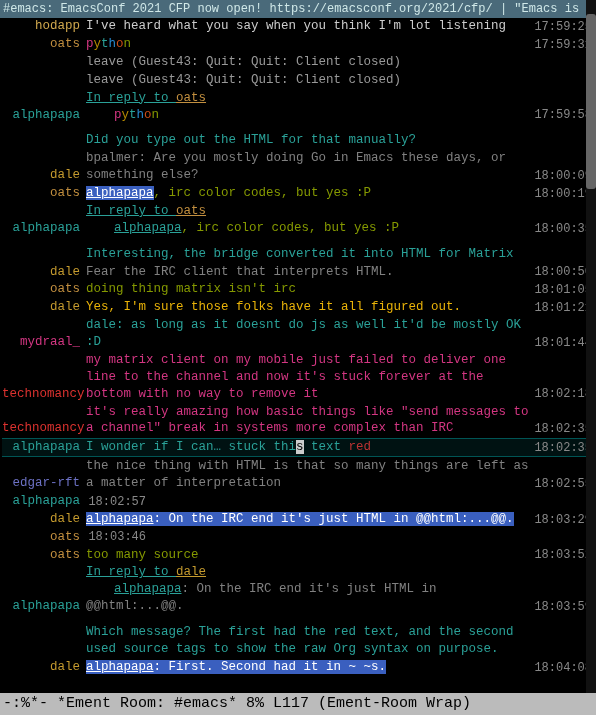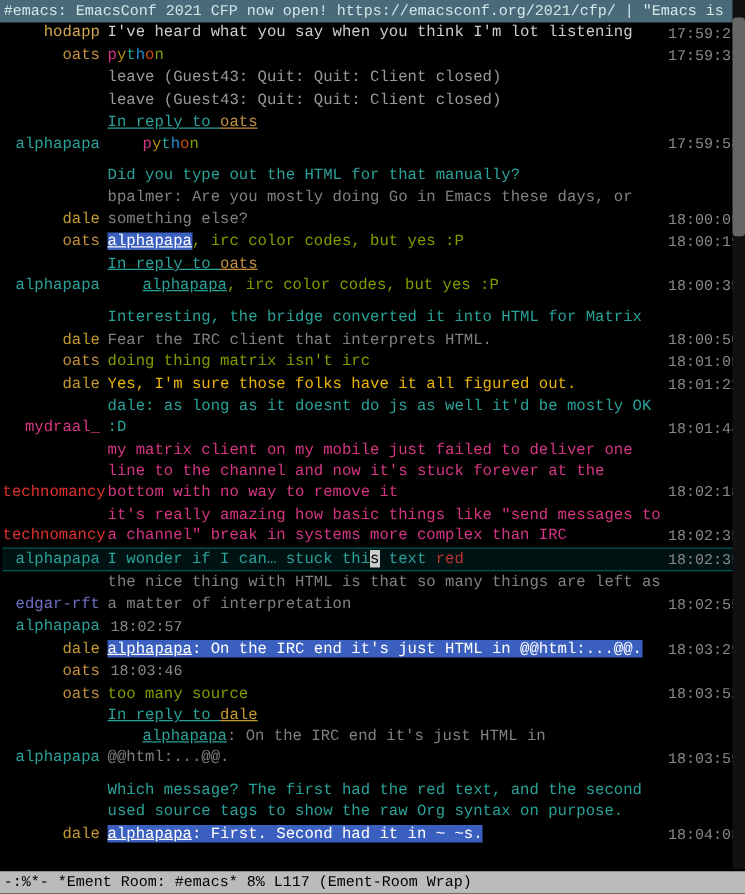--- a/index.html
+++ b/index.html
@@ -57,21 +57,21 @@
       border-radius: 3px;
     }
     .modeline {
       position: absolute;
       bottom: 0;
       left: 0;
       right: 0;
       background: #bbb;
       color: #000;
       padding: 1px 3px;
-      font-size: 12px;
+      font-size: 15px;
     }
     .hl-blue { background: #3a5fbf; color: #fff; }
     .underline { text-decoration: underline; }
     .rainbow span { display:inline; }
     .gap { height: 8px; }
     .indent { padding-left: 28px; }
     .hlrow { background: rgba(0,60,60,0.30); border-top:1px solid #055; border-bottom:1px solid #055; }
   </style>
 </head>
 <body>

